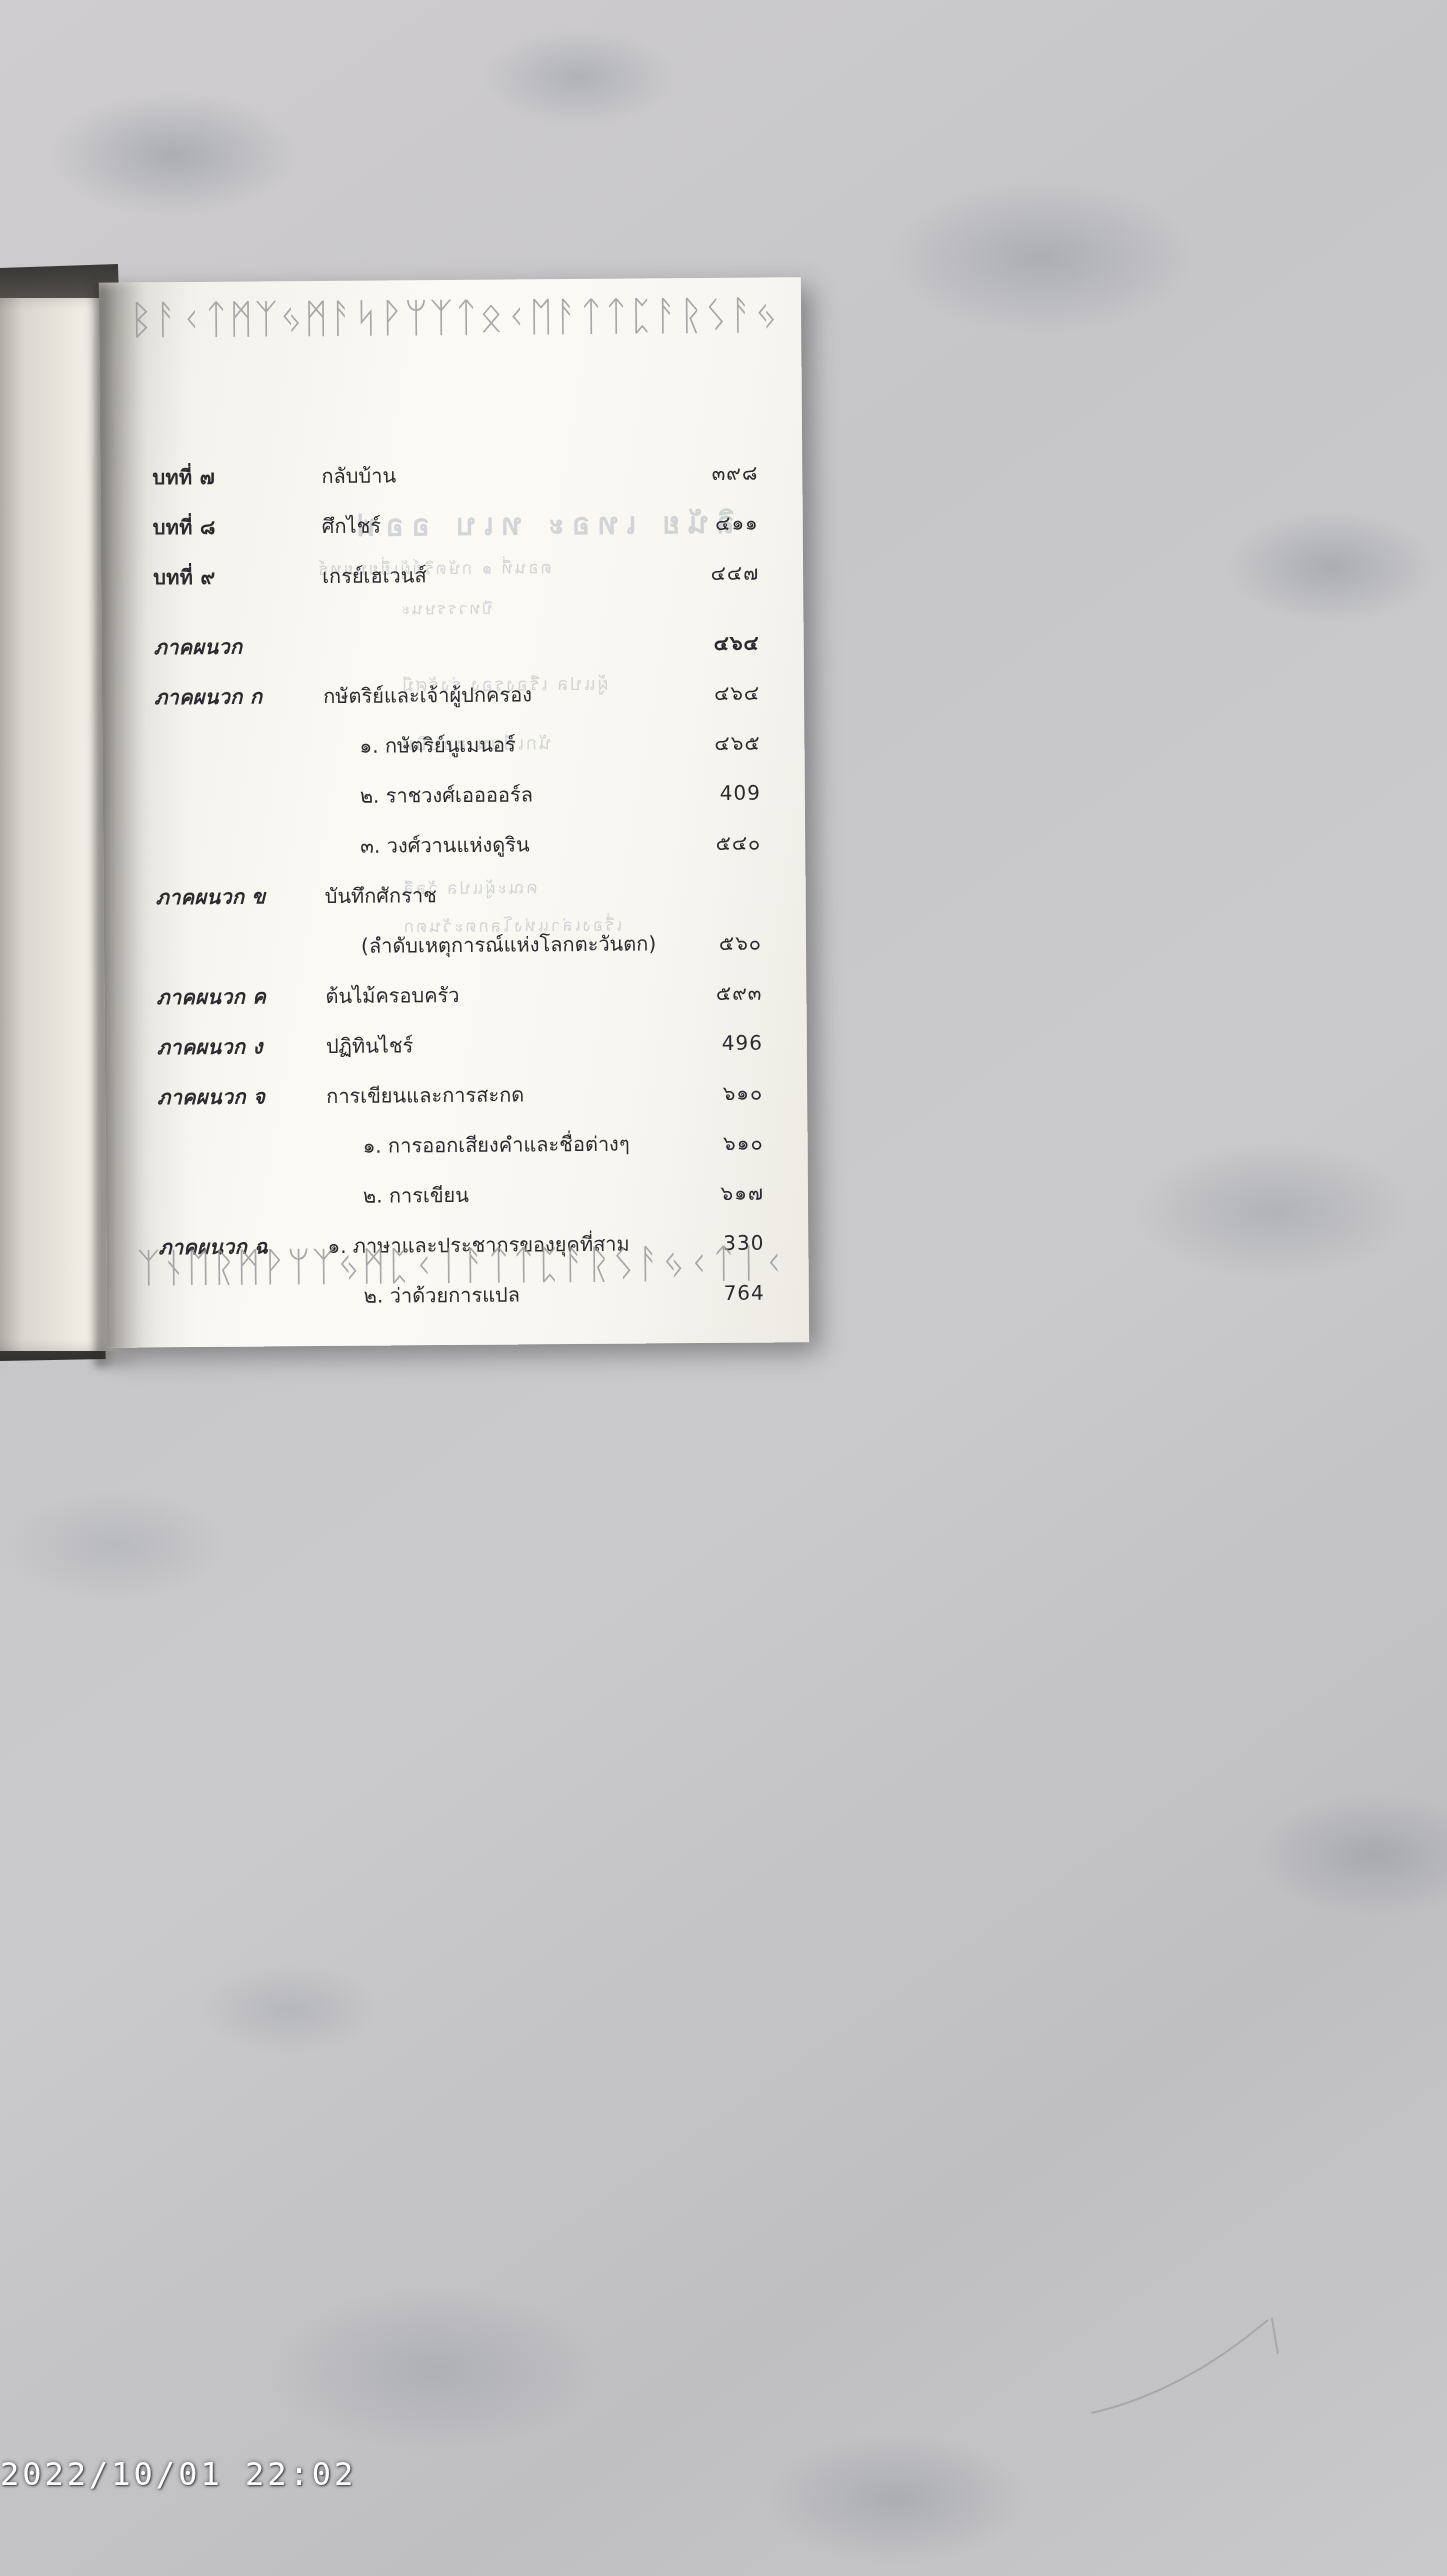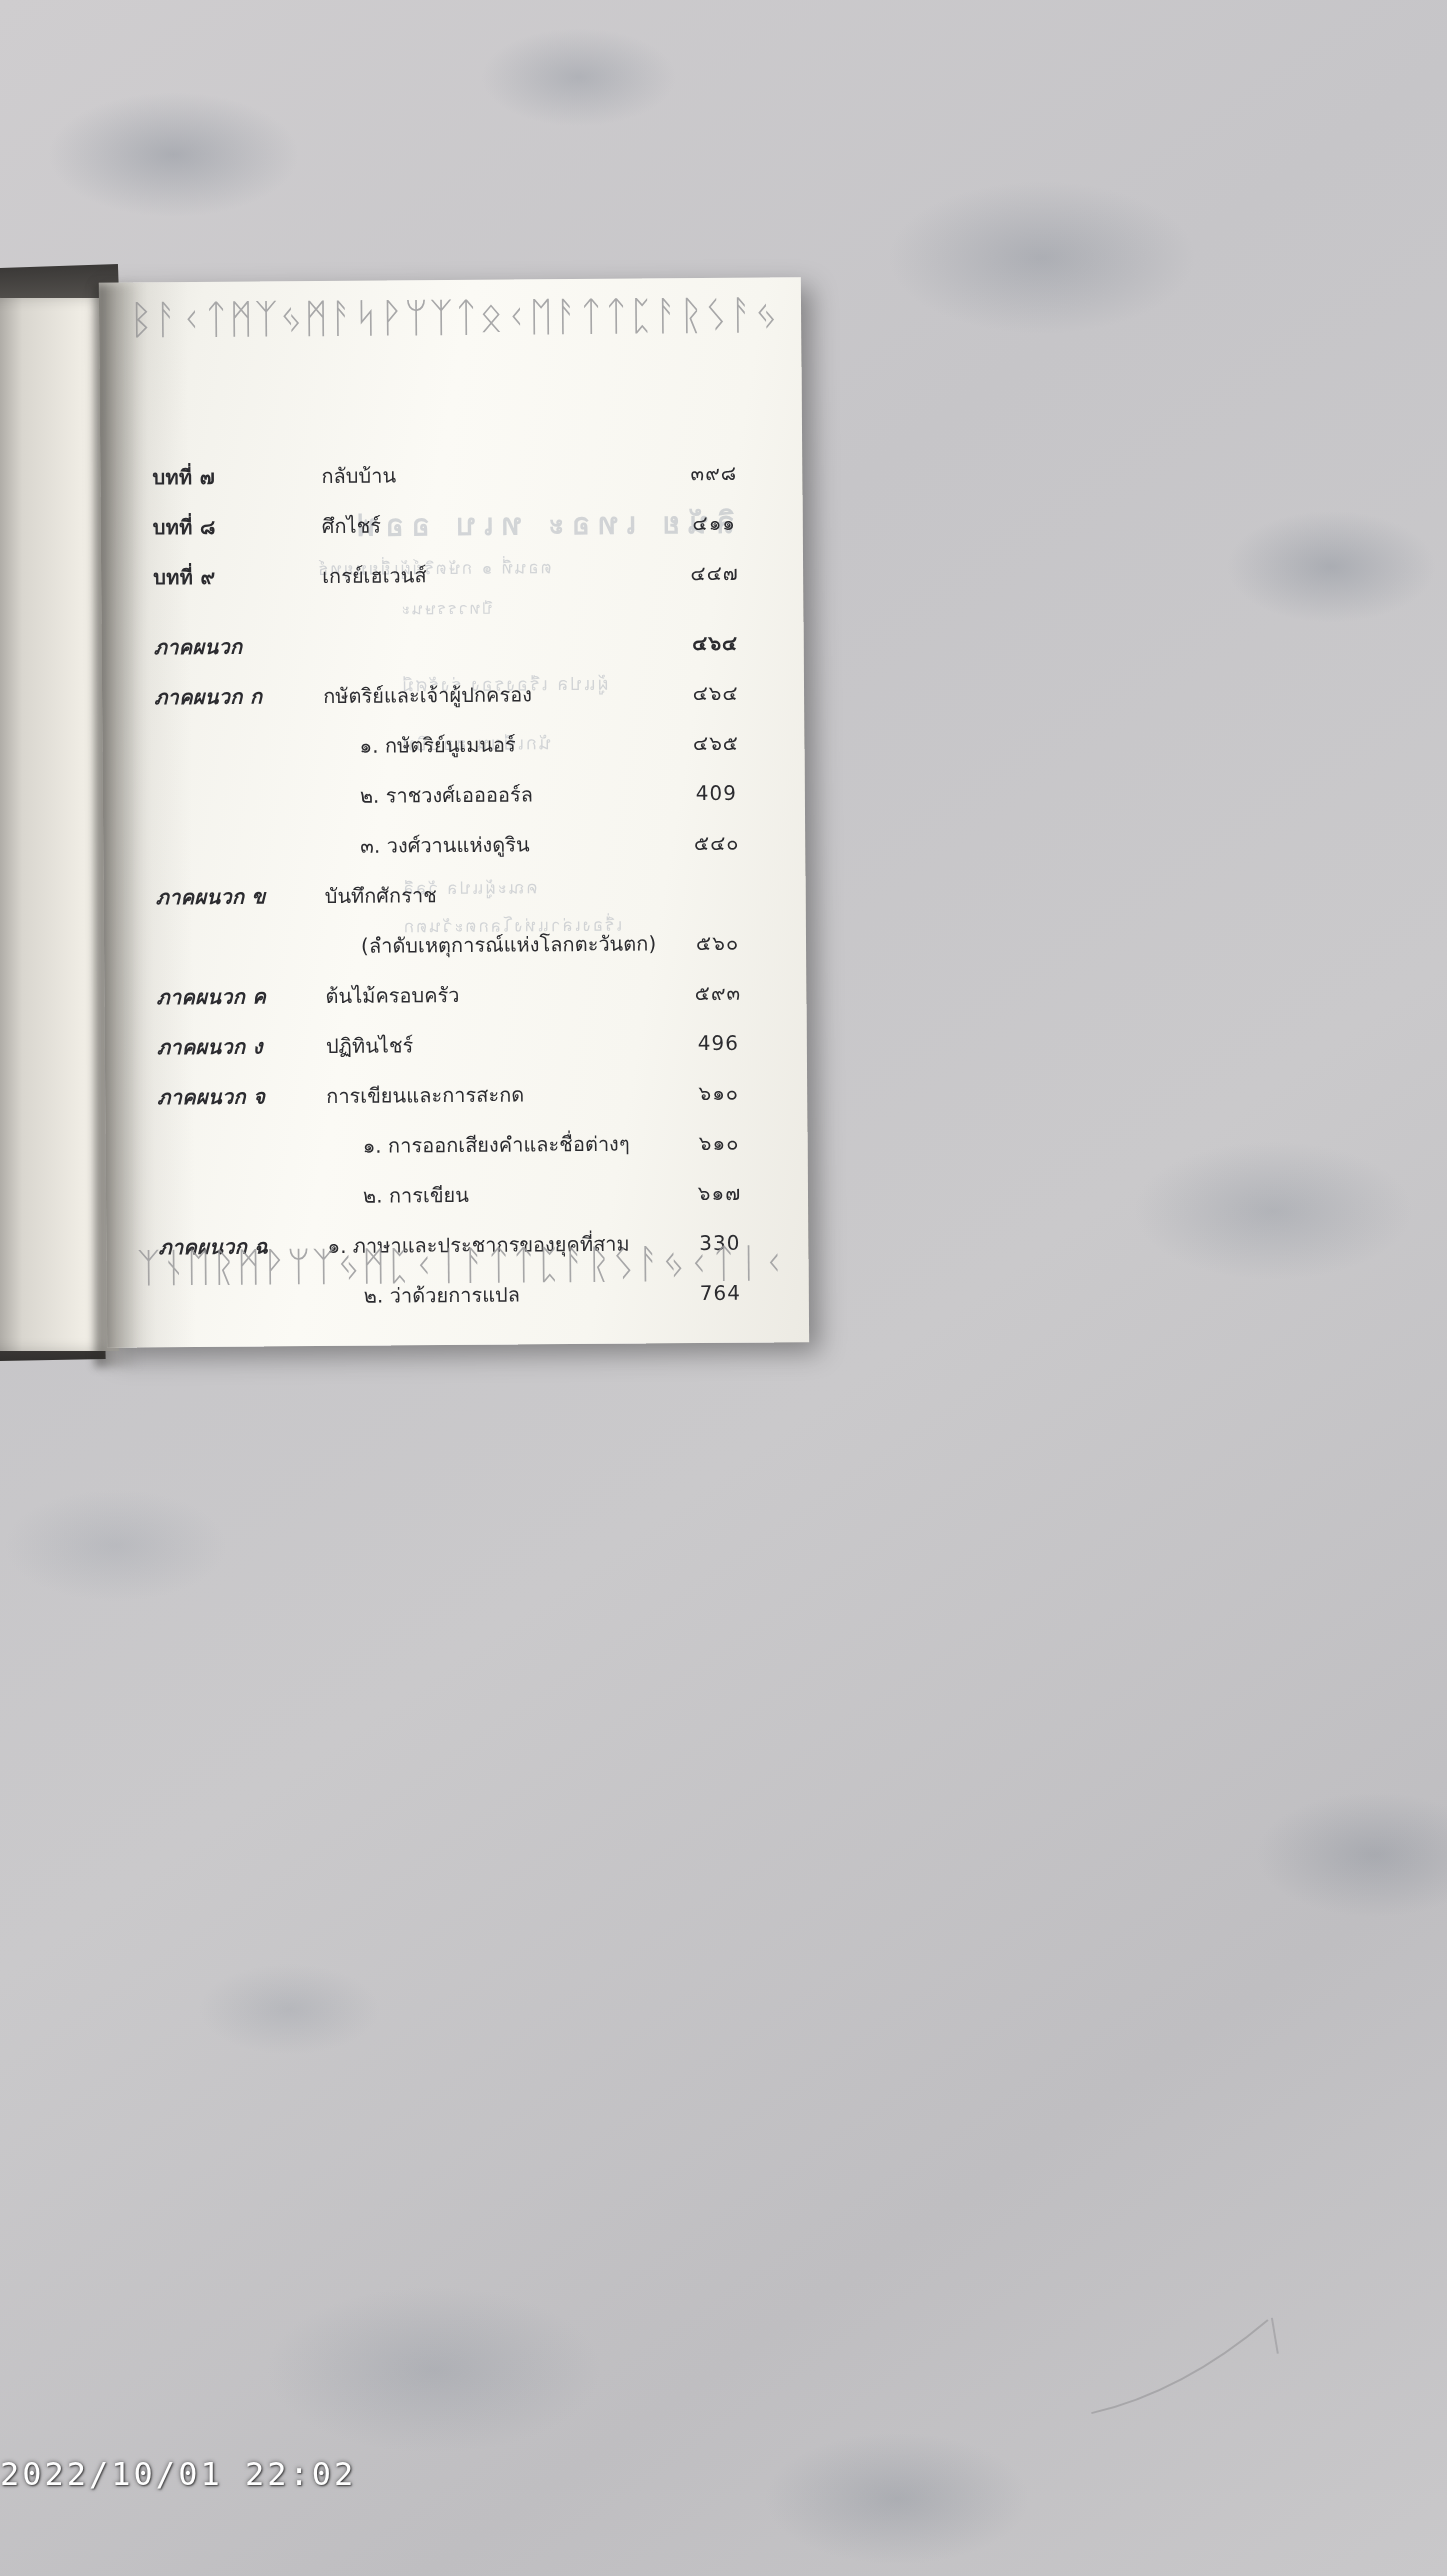--- a/index.html
+++ b/index.html
@@ -151,21 +151,21 @@
     letter-spacing: 0.3px;
   }
   .toc-label.italic { font-style: italic; font-weight: bold; }
   .toc-title {
     flex: 1 1 auto;
     font-size: 20px;
   }
   .toc-title.indent { padding-left: 36px; }
   .toc-page {
     flex: 0 0 89px;
-    text-align: center;
+    text-align: right;
     font-size: 20px;
     letter-spacing: 1px;
   }
   .toc-page.bold { font-weight: bold; }
 
   
   .timestamp {
     position: absolute;
     left: 0;
     right: 0;

